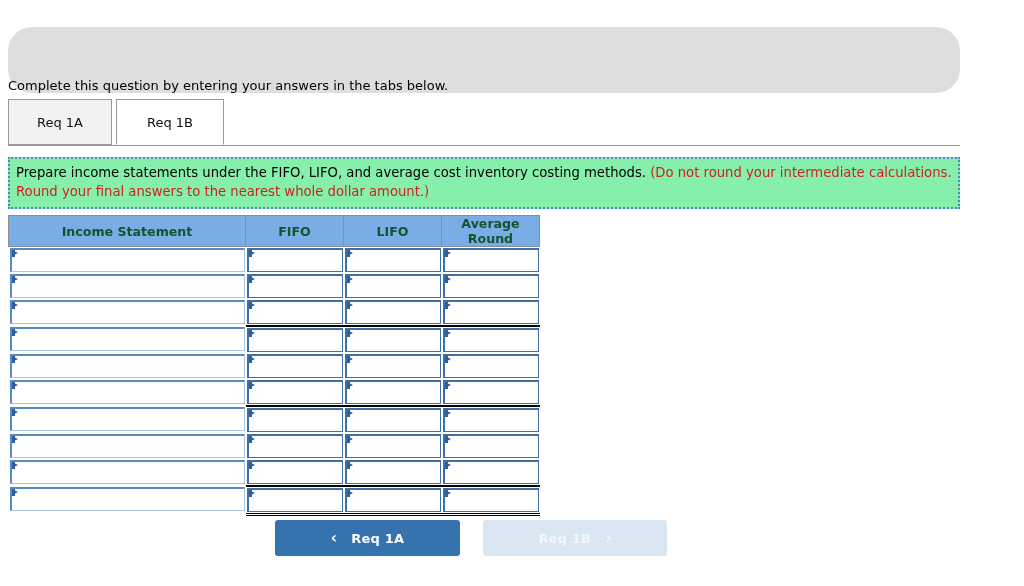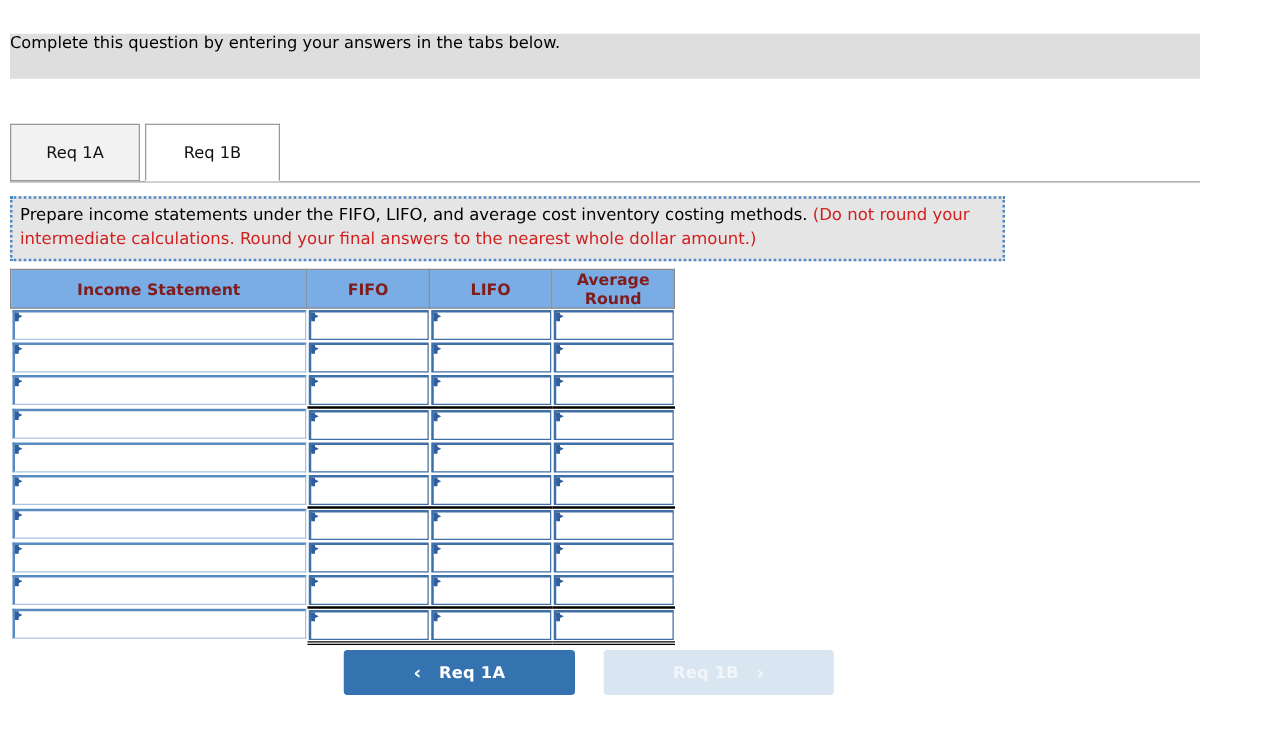--- a/index.html
+++ b/index.html
@@ -16,24 +16,25 @@
     overflow: hidden;
     position: relative;
   }
 
   
   #banner {
     position: absolute;
     left: 8px;
     top: 27px;
     width: 952px;
-    height: 36px;
+    height: 66px;
     background: #dedede;
     display: flex;
-    align-items: flex-start;
+    align-items: flex-end;
+    border-radius: 24px;
   }
 
   
   #tabstrip {
     position: absolute;
     left: 8px;
     top: 99px;
     width: 952px;
     height: 48px;
   }
@@ -67,23 +68,23 @@
     z-index: 3;
   }
   #tab-0 { left: 0px;   width: 104px; }
   #tab-1 { left: 108px; width: 108px; }
 
   
   #instruction {
     position: absolute;
     left: 8px;
     top: 157px;
-    width: 796px;
+    width: 952px;
     box-sizing: border-box;
-    background: #e5e5e5;
+    background: #86efac;
     border: 2px dotted #4f86c6;
     padding: 5px 6px 6px 6px;
     line-height: 1.42;
     font-size: 13.2px;
     color: #000000;
   }
   .red-note { color: #d01f1f; }
 
   
   #grid {
@@ -92,21 +93,21 @@
     top: 215px;
     border-collapse: collapse;
     table-layout: fixed;
   }
   #grid th {
     background: #7aace5;
     border: 1px solid #8c8c8c;
     height: 30px;
     font-size: 12.6px;
     font-weight: bold;
-    color: #7f1d1d;
+    color: #14532d;
     text-align: center;
     padding: 0;
   }
   #grid col.c-label { width: 237px; }
   #grid col.c-num   { width: 98px;  }
 
   #grid td {
     padding: 0;
     height: 26px;
     vertical-align: top;

